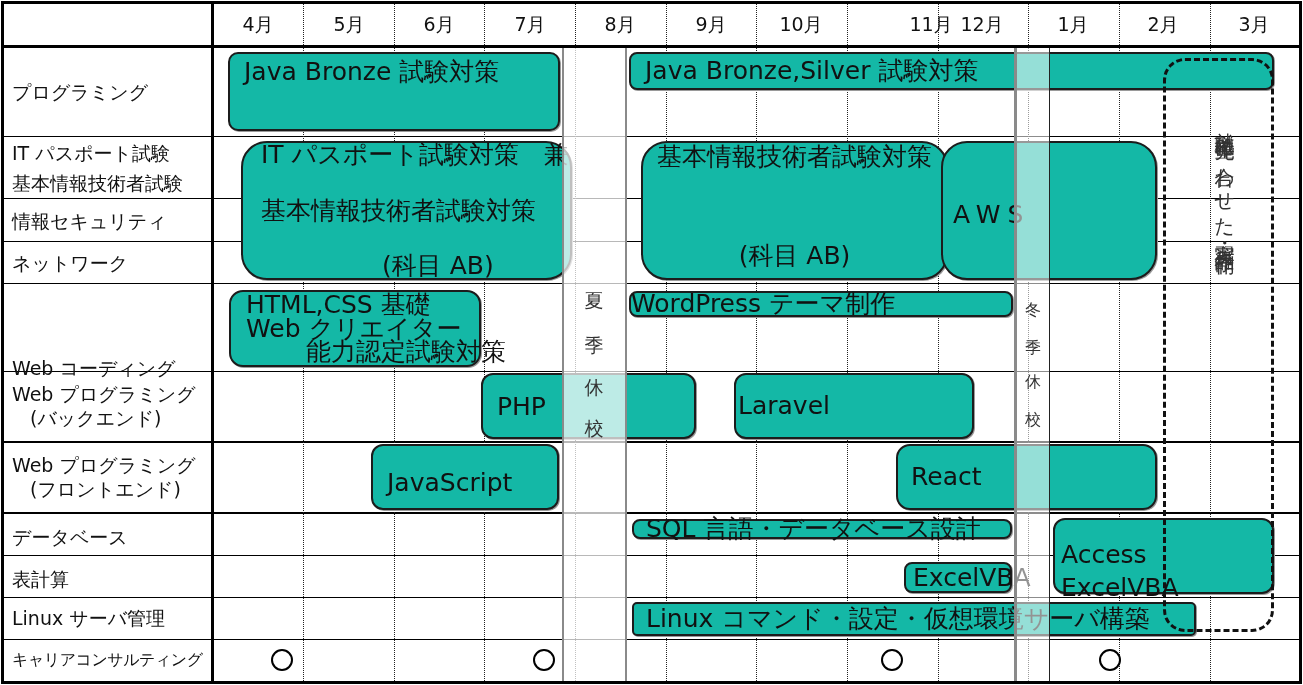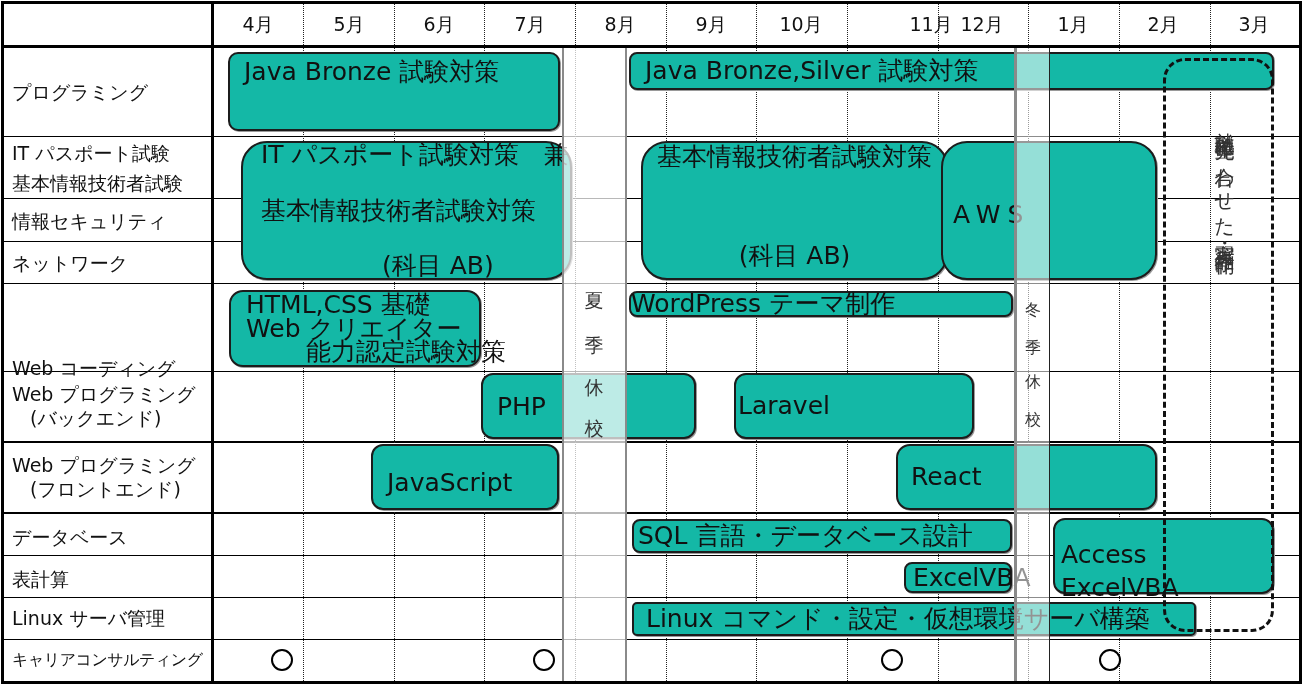--- a/index.html
+++ b/index.html
@@ -132,21 +132,21 @@
   </div>
 
   <div class="task row" style="left:371px;top:444px;width:188px;height:66px;border-radius:12px;padding:12px 0 0 14px;">
     <div>JavaScript</div>
   </div>
 
   <div class="task row" style="left:896px;top:444px;width:261px;height:66px;border-radius:14px;padding-left:13px;">
     <div>React</div>
   </div>
 
-  <div class="task row" style="left:632px;top:519px;width:380px;height:34px;border-radius:8px;padding-left:4px;">
+  <div class="task row" style="left:632px;top:519px;width:380px;height:20px;border-radius:8px;padding-left:12px;">
     <div>SQL 言語・データベース設計</div>
   </div>
 
   <div class="task row" style="left:904px;top:562px;width:108px;height:31px;border-radius:8px;padding-left:7px;">
     <div>ExcelVBA</div>
   </div>
 
   <div class="task" style="left:1053px;top:518px;width:221px;height:76px;border-radius:12px;padding:18px 0 0 6px;line-height:33px;">
     <div>Access</div>
     <div>ExcelVBA</div>

